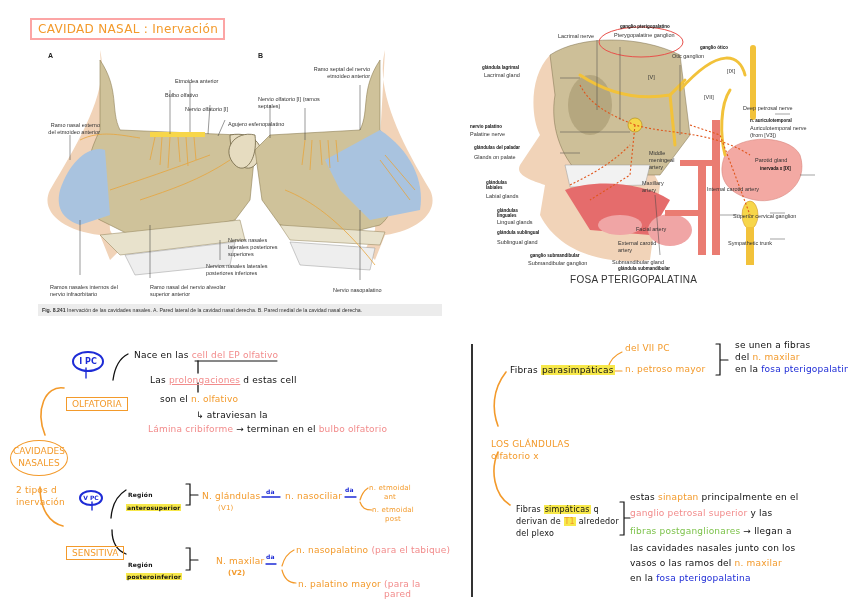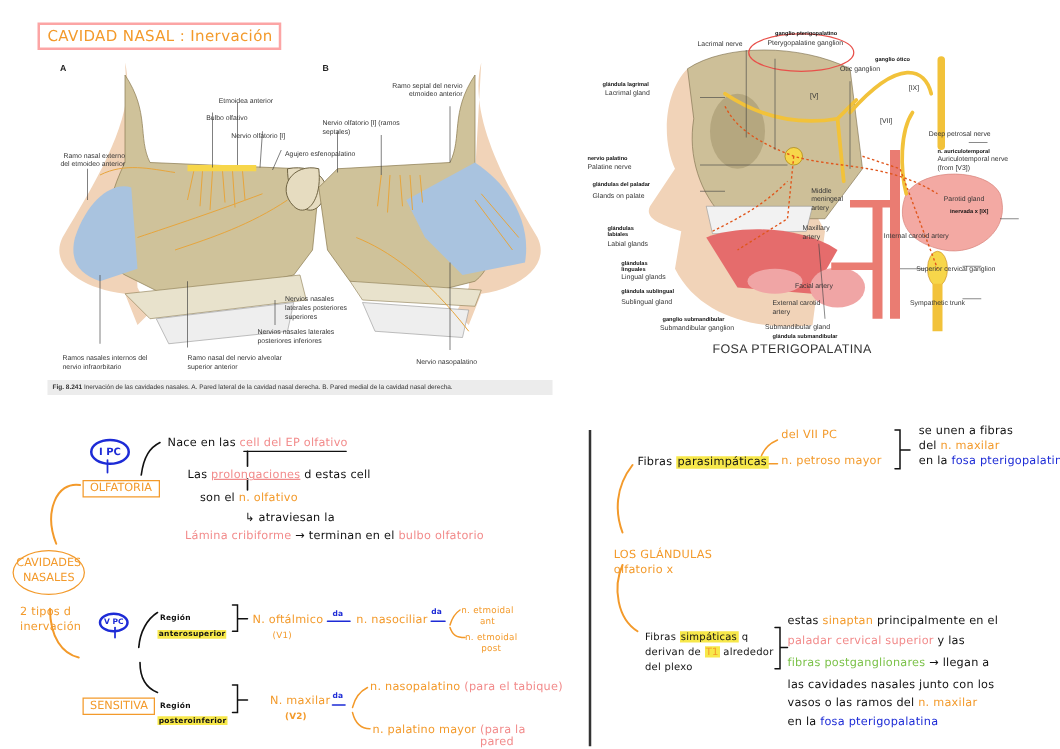--- a/index.html
+++ b/index.html
@@ -190,21 +190,21 @@
     <path d="M345 167 L356 167" stroke="#1d2bd6" stroke-width="1.3"></path>
     <path d="M360 170 C362 163, 365 160, 368 158" stroke="#f39a2b" stroke-width="1.2"></path>
     <path d="M360 172 C362 178, 365 180, 372 180" stroke="#f39a2b" stroke-width="1.2"></path>
     <path d="M266 234 L276 234" stroke="#1d2bd6" stroke-width="1.3"></path>
     <path d="M282 236 C284 228, 288 223, 294 220" stroke="#f39a2b" stroke-width="1.2"></path>
     <path d="M282 240 C284 248, 288 253, 296 253" stroke="#f39a2b" stroke-width="1.2"></path>
   </g>
 </svg>
 
 <div class="abs oval-blue" style="left:72px;top:351px;width:28px;height:17px;font-size:8px;line-height:17px;">I PC</div>
-<div class="abs box-o" style="left:66px;top:384px;">OLFATORIA</div>
+<div class="abs box-o" style="left:66px;top:397px;">OLFATORIA</div>
 
 <div class="abs hand" style="left:134px;top:350px;">
   <span class="black">Nace en las</span>
   <span class="pink">cell del EP olfativo</span>
 </div>
 <div class="abs hand" style="left:150px;top:375px;">
   <span class="black">Las</span>
   <span class="pink" style="text-decoration:underline;">prolongaciones</span>
   <span class="black">d estas cell</span>
 </div>
@@ -216,28 +216,28 @@
 <div class="abs hand" style="left:148px;top:424px;">
   <span class="pink">Lámina cribiforme</span>
   <span class="black">→ terminan en el</span>
   <span class="pink">bulbo olfatorio</span>
 </div>
 
 <div class="abs oval-orange" style="left:10px;top:440px;width:58px;height:36px;font-size:9px;line-height:12px;padding-top:4px;box-sizing:border-box;white-space:normal;">CAVIDADES NASALES</div>
 <div class="abs hand orange" style="left:16px;top:484px;width:60px;white-space:normal;line-height:12px;font-size:9px;">2 tipos d inervación</div>
 
 <div class="abs oval-blue" style="left:79px;top:490px;width:20px;height:12px;font-size:6px;line-height:12px;">V PC</div>
-<div class="abs box-o" style="left:66px;top:546px;margin-top:12px;">SENSITIVA</div>
+<div class="abs box-o" style="left:66px;top:546px;">SENSITIVA</div>
 
 <div class="abs hand black" style="left:128px;top:491px;font-size:6px;font-weight:bold;">Región</div>
 <div class="abs hand black hl" style="left:126px;top:504px;font-size:6px;font-weight:bold;">anterosuperior</div>
 <div class="abs hand black" style="left:128px;top:561px;font-size:6px;font-weight:bold;">Región</div>
 <div class="abs hand black hl" style="left:126px;top:573px;font-size:6px;font-weight:bold;">posteroinferior</div>
 
-<div class="abs hand orange" style="left:202px;top:491px;">N. oftálmico</div>
+<div class="abs hand orange" style="left:202px;top:491px;">N. glándulas</div>
 <div class="abs hand orange" style="left:218px;top:504px;font-size:7px;">(V1)</div>
 <div class="abs hand blue" style="left:266px;top:488px;font-size:6px;font-weight:bold;">da</div>
 <div class="abs hand orange" style="left:285px;top:491px;">n. nasociliar</div>
 <div class="abs hand blue" style="left:345px;top:486px;font-size:6px;font-weight:bold;">da</div>
 <div class="abs hand orange" style="left:369px;top:484px;font-size:7px;width:42px;white-space:normal;text-align:center;line-height:9px;">n. etmoidal ant</div>
 <div class="abs hand orange" style="left:372px;top:506px;font-size:7px;width:42px;white-space:normal;text-align:center;line-height:9px;">n. etmoidal post</div>
 
 <div class="abs hand orange" style="left:216px;top:556px;">N. maxilar</div>
 <div class="abs hand orange" style="left:228px;top:569px;font-size:7px;font-weight:bold;">(V2)</div>
 <div class="abs hand blue" style="left:266px;top:553px;font-size:6px;font-weight:bold;">da</div>
@@ -288,21 +288,21 @@
   <span class="orange hl">T1</span>
   <span>alrededor del plexo</span>
 </div>
 
 <div class="abs hand" style="left:630px;top:492px;">
   <span class="black">estas</span>
   <span class="orange">sinaptan</span>
   <span class="black">principalmente en el</span>
 </div>
 <div class="abs hand" style="left:630px;top:508px;">
-  <span class="pink">paladar cervical superior</span>
+  <span class="pink">ganglio petrosal superior</span>
   <span class="black">y las</span>
 </div>
 <div class="abs hand" style="left:630px;top:526px;">
   <span class="green">fibras postganglionares</span>
   <span class="black">→ llegan a</span>
 </div>
 <div class="abs hand black" style="left:630px;top:543px;">las cavidades nasales junto con los</div>
 <div class="abs hand" style="left:630px;top:558px;">
   <span class="black">vasos o las ramos del</span>
   <span class="orange">n. maxilar</span>

